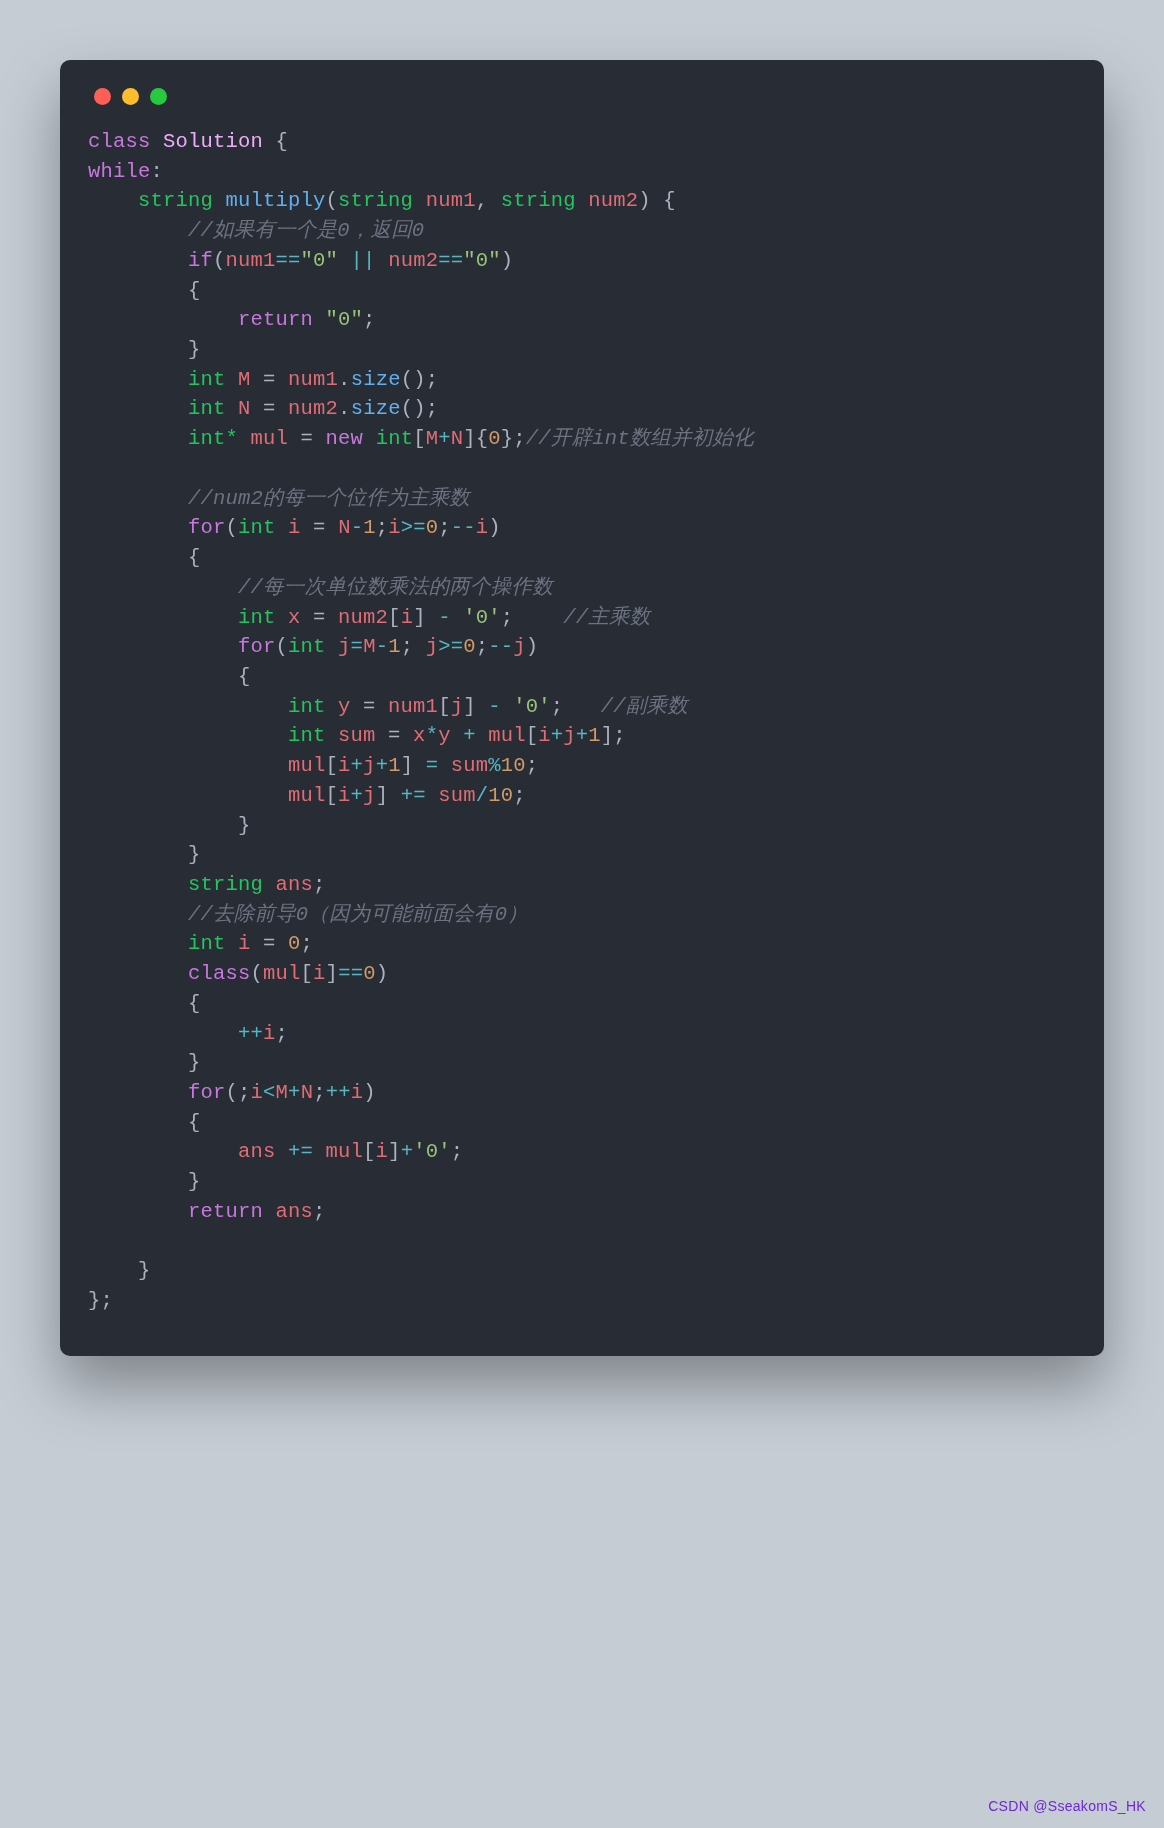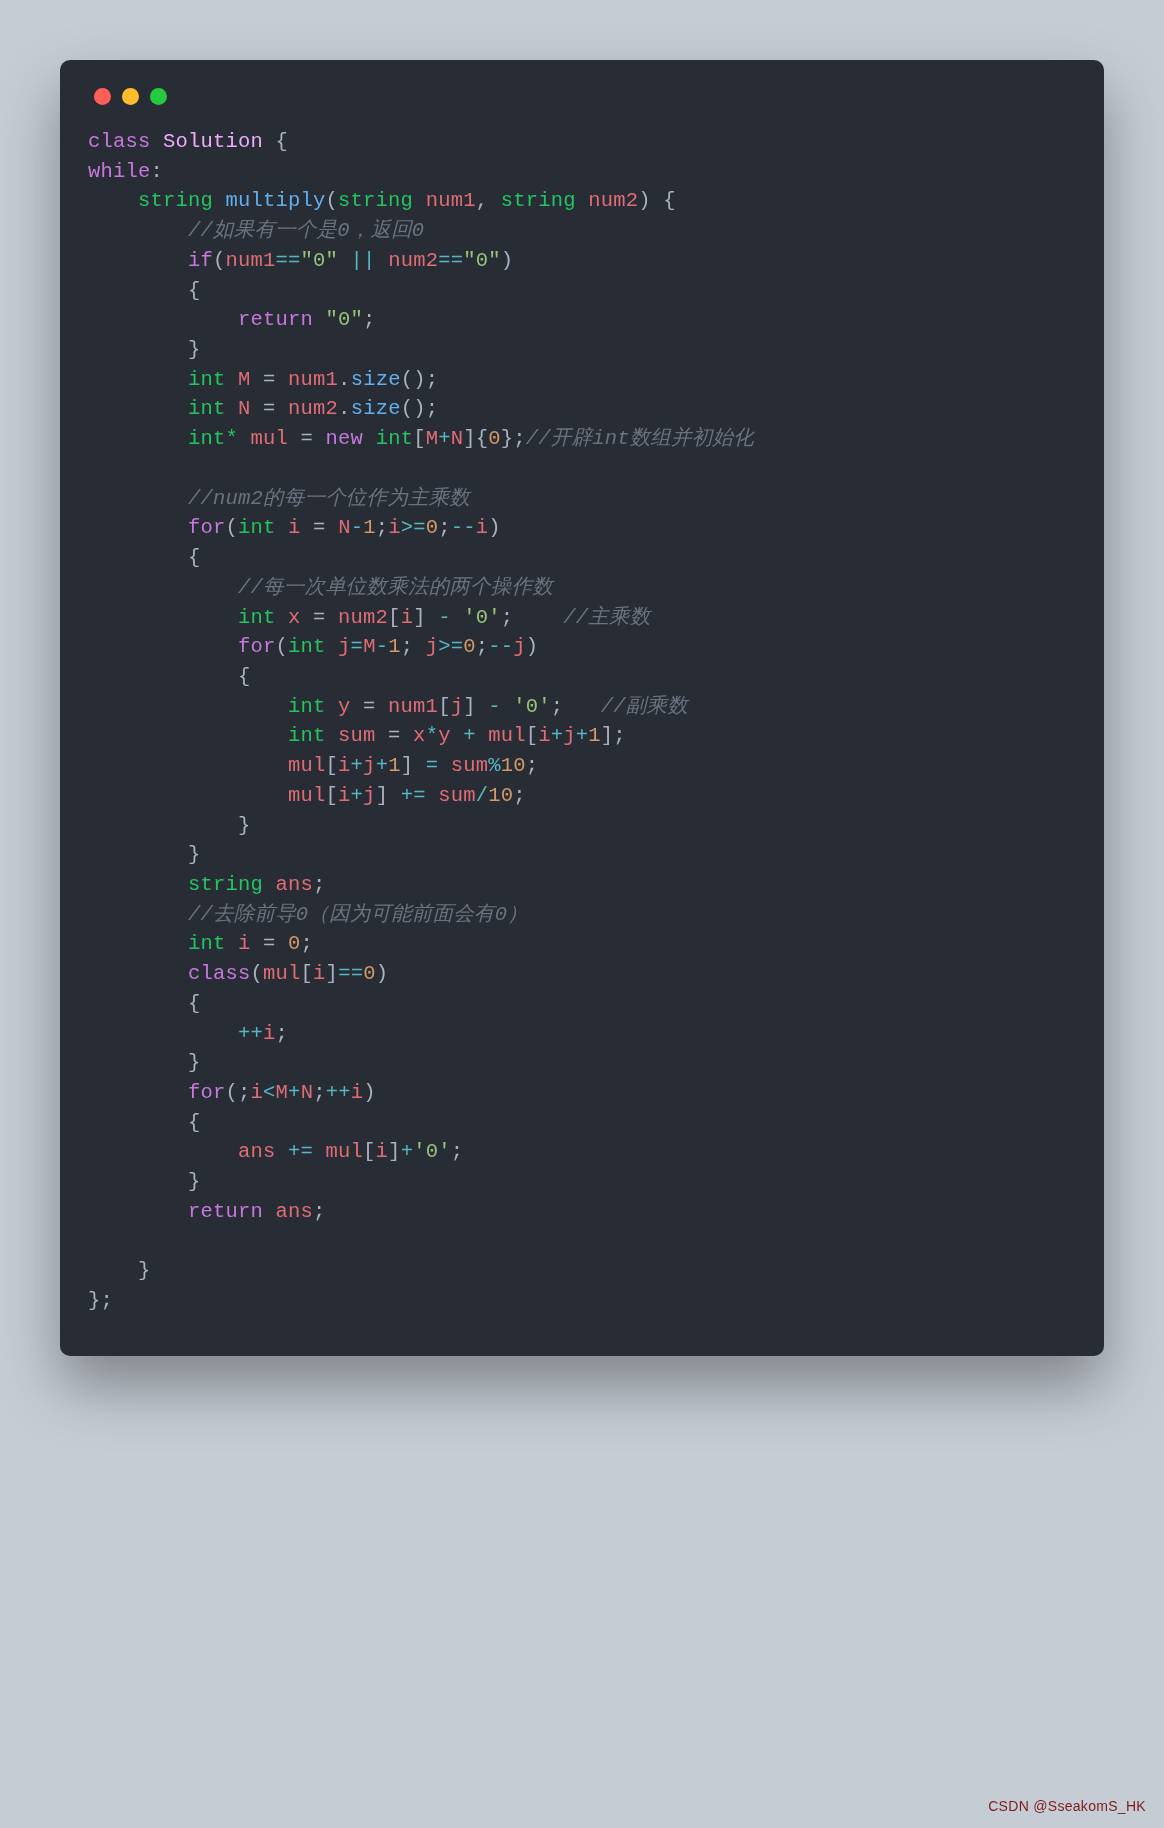--- a/index.html
+++ b/index.html
@@ -42,21 +42,21 @@
   .num { color: #d19a66; }
   .comment { color: #6b7280; font-style: italic; font-family: Liberation Mono, monospace; }
   .punct { color: #abb2bf; }
   .op { color: #56b6c2; }
   .watermark {
     position: fixed;
     right: 18px;
     bottom: 14px;
     font-family: Arial, sans-serif;
     font-size: 14px;
-    color: #7f1d1d;
+    color: #6d28d9;
     letter-spacing: 0.3px;
   }
 </style>
 </head>
 <body>
 
 <div class="window">
   <div class="titlebar">
     <div class="dot red"></div>
     <div class="dot yellow"></div>

